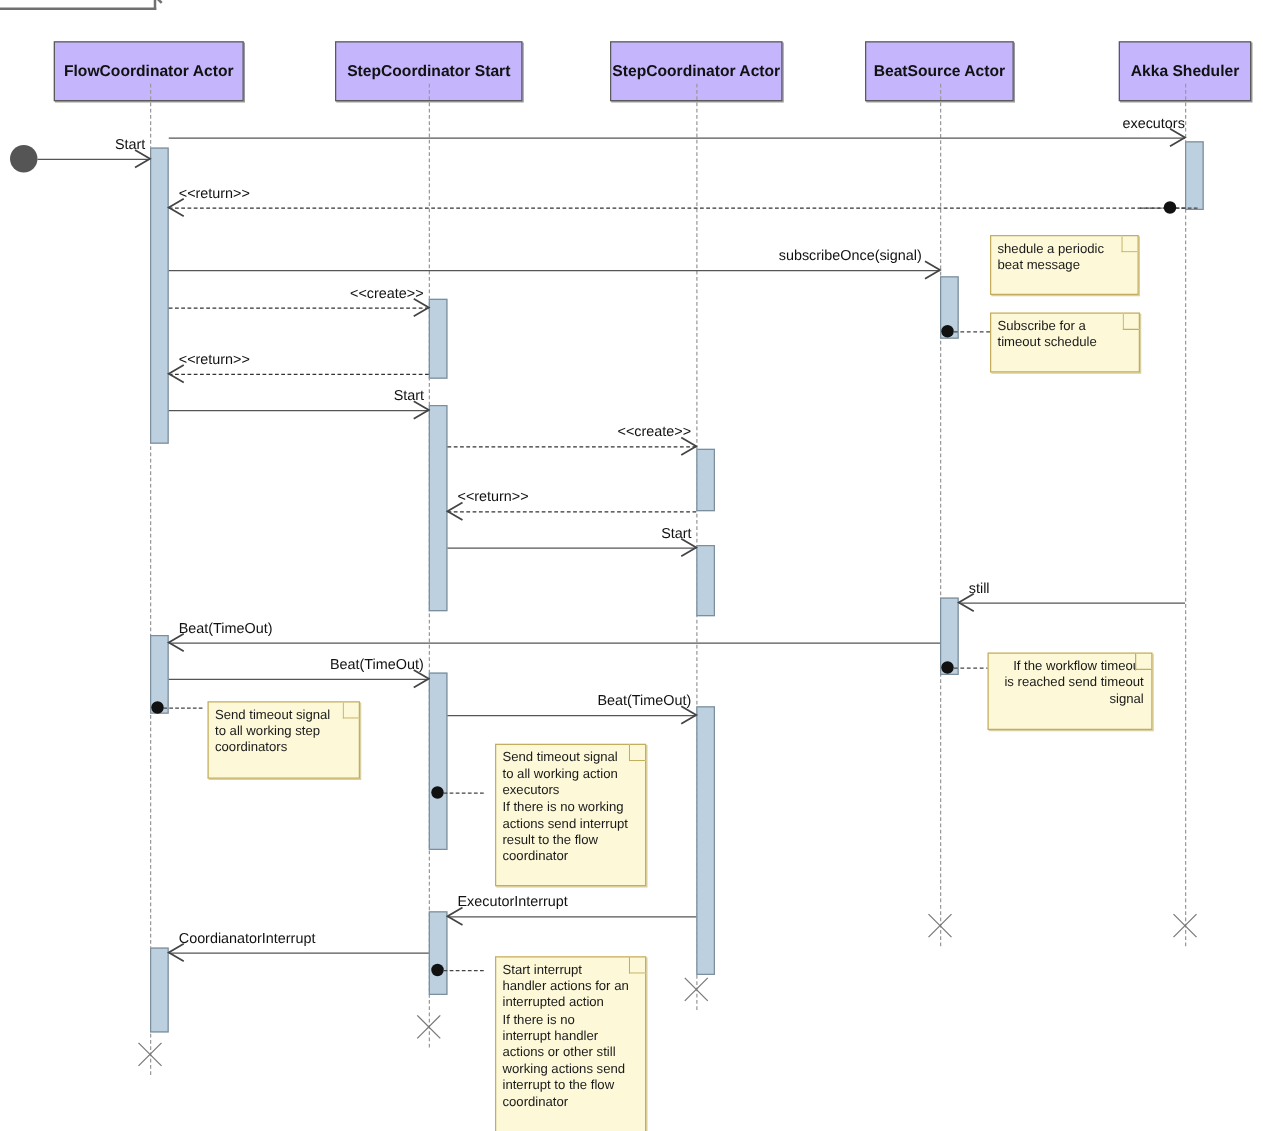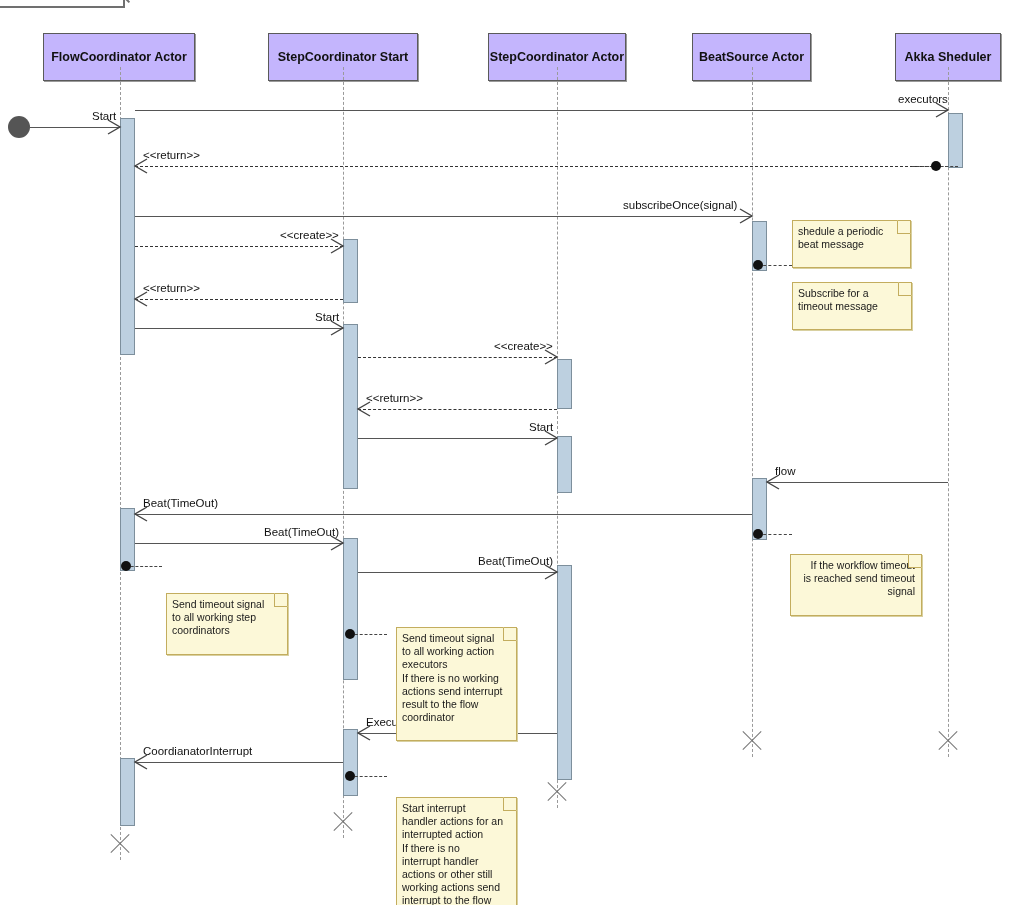--- a/index.html
+++ b/index.html
@@ -88,21 +88,20 @@
   .note {
     position: absolute;
     box-sizing: border-box;
     background: #fcf8d8;
     border: 1px solid #c3ad5e;
     font-size: 10.5px;
     line-height: 13.2px;
     color: #1a1a1a;
     padding: 4px 6px 16px 5px;
     box-shadow: 1px 1px 0 #d8d0a0;
-    margin-top: 32px;
   }
   .note .fold {
     position: absolute;
     right: -1px;
     top: -1px;
     width: 13px;
     height: 13px;
     background: #ffffff;
     border-left: 1px solid #c3ad5e;
     border-bottom: 1px solid #c3ad5e;
@@ -243,21 +242,21 @@
       <div class="msg-label" style="top: 392px; left: 366px;">&lt;&lt;return&gt;&gt;</div>
       <div class="msg-line" style="left: 358px; top: 438px; width: 199px;"></div>
       <svg class="ah" width="14" height="14" style="left: 545px; top: 431px;">
         <path d="M0,0 L12,7 L0,14" fill="none" stroke="#444444" stroke-width="1.4"></path>
       </svg>
       <div class="msg-label" style="top: 421px; left: 529px;">Start</div>
       <div class="msg-line" style="left: 767px; top: 482px; width: 181px;"></div>
       <svg class="ah" width="14" height="14" style="left: 767px; top: 475px;">
         <path d="M12,0 L0,7 L12,14" fill="none" stroke="#444444" stroke-width="1.4"></path>
       </svg>
-      <div class="msg-label" style="top: 465px; left: 775px;">flow</div>
+      <div class="msg-label" style="top: 465px; left: 775px;">still</div>
       <div class="msg-line" style="left: 135px; top: 514px; width: 617px;"></div>
       <svg class="ah" width="14" height="14" style="left: 135px; top: 507px;">
         <path d="M12,0 L0,7 L12,14" fill="none" stroke="#444444" stroke-width="1.4"></path>
       </svg>
       <div class="msg-label" style="top: 497px; left: 143px;">Beat(TimeOut)</div>
       <div class="msg-line" style="left: 135px; top: 543px; width: 208px;"></div>
       <svg class="ah" width="14" height="14" style="left: 331px; top: 536px;">
         <path d="M0,0 L12,7 L0,14" fill="none" stroke="#444444" stroke-width="1.4"></path>
       </svg>
       <div class="msg-label" style="top: 526px; left: 264px;">Beat(TimeOut)</div>
@@ -284,21 +283,21 @@
       <div class="note" style="left: 792px; top: 188px; width: 119px; min-height: 38px;">
         <div class="fold"></div>
         <div style="white-space: pre-line;">shedule a periodic
 beat message</div>
       </div>
       <div class="note-anchor" style="left: 758px; top: 265px; width: 34px;"></div>
       <div class="note-dot" style="left: 753px; top: 260px;"></div>
       <div class="note" style="left: 792px; top: 250px; width: 120px; min-height: 38px;">
         <div class="fold"></div>
         <div style="white-space: pre-line;">Subscribe for a
-timeout message</div>
+timeout schedule</div>
       </div>
       <div class="note-anchor" style="left: 758px; top: 534px; width: 34px;"></div>
       <div class="note-dot" style="left: 753px; top: 529px;"></div>
       <div class="note" style="left: 790px; top: 522px; width: 132px; min-height: 55px; text-align: right;">
         <div class="fold"></div>
         <div style="white-space: pre-line;">If the workflow timeout
 is reached send timeout
 signal</div>
       </div>
       <div class="note-anchor" style="left: 126px; top: 566px; width: 36px;"></div>

